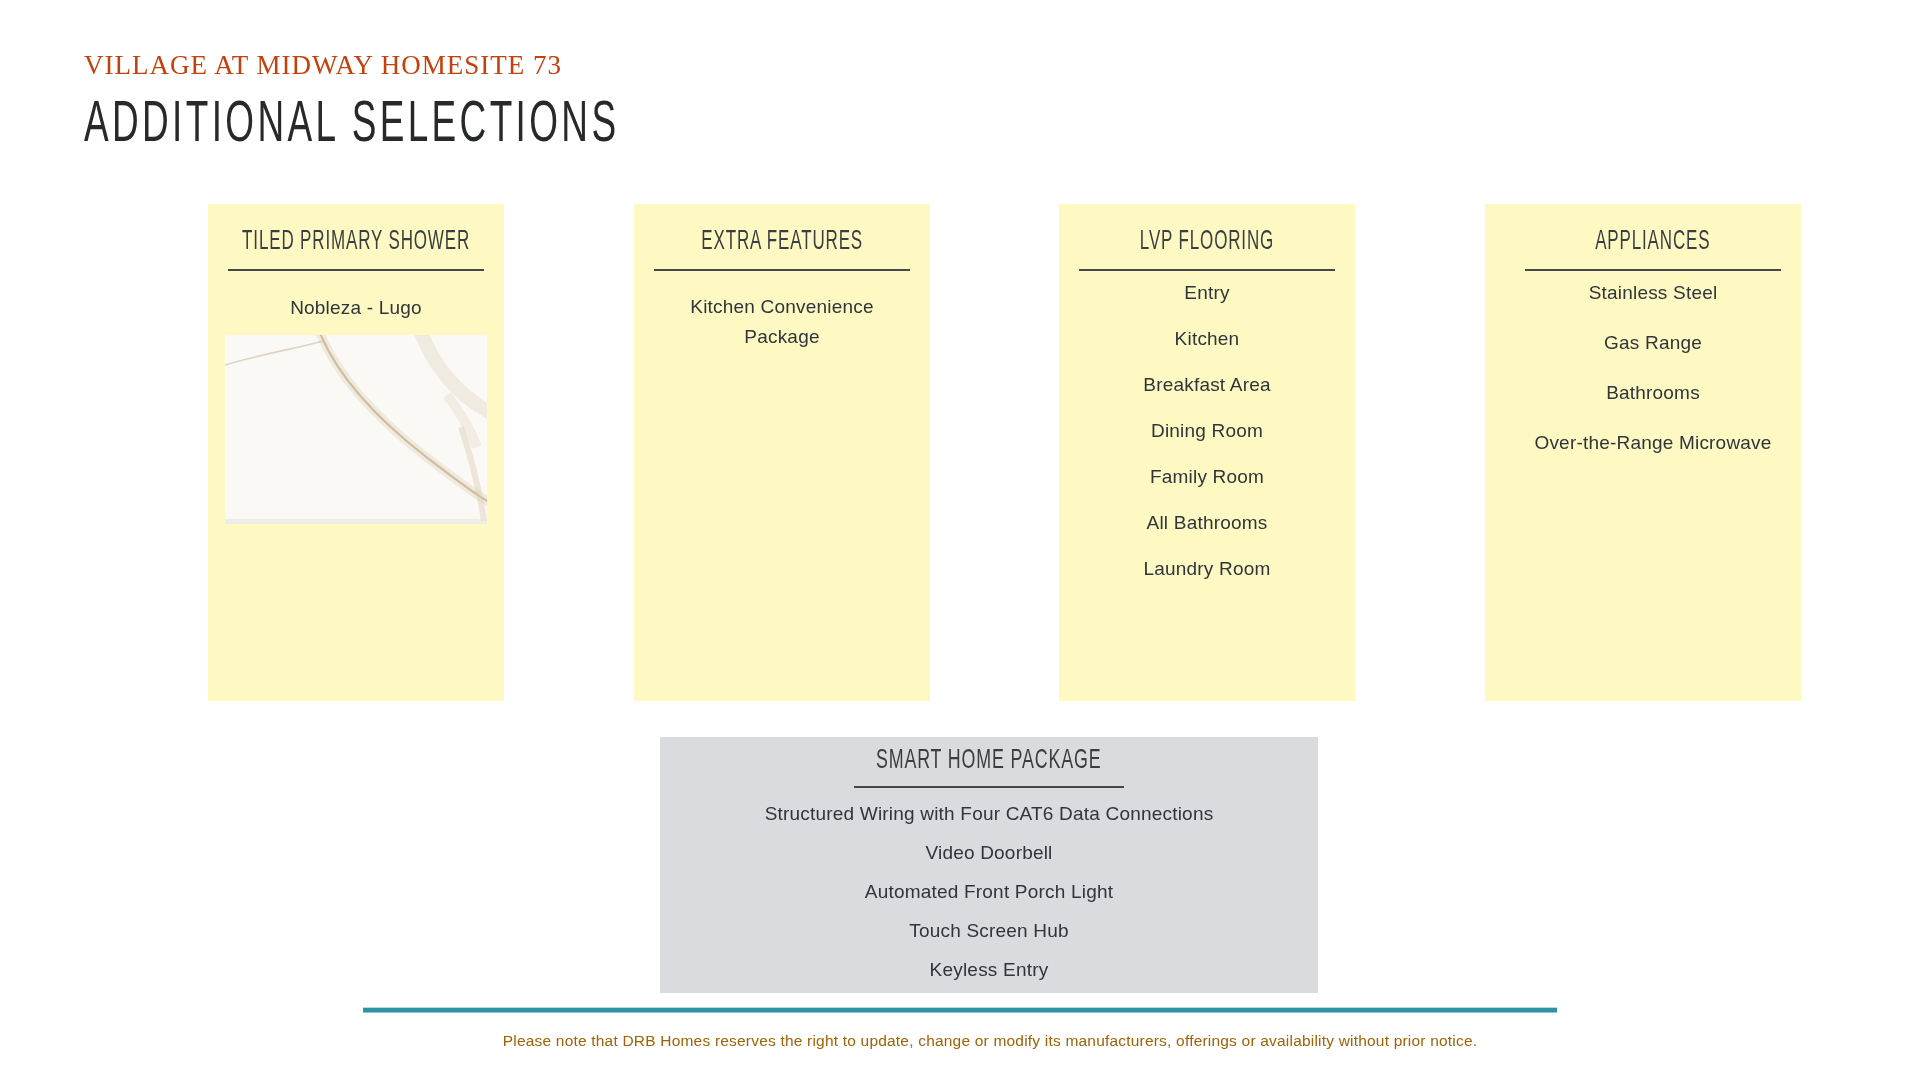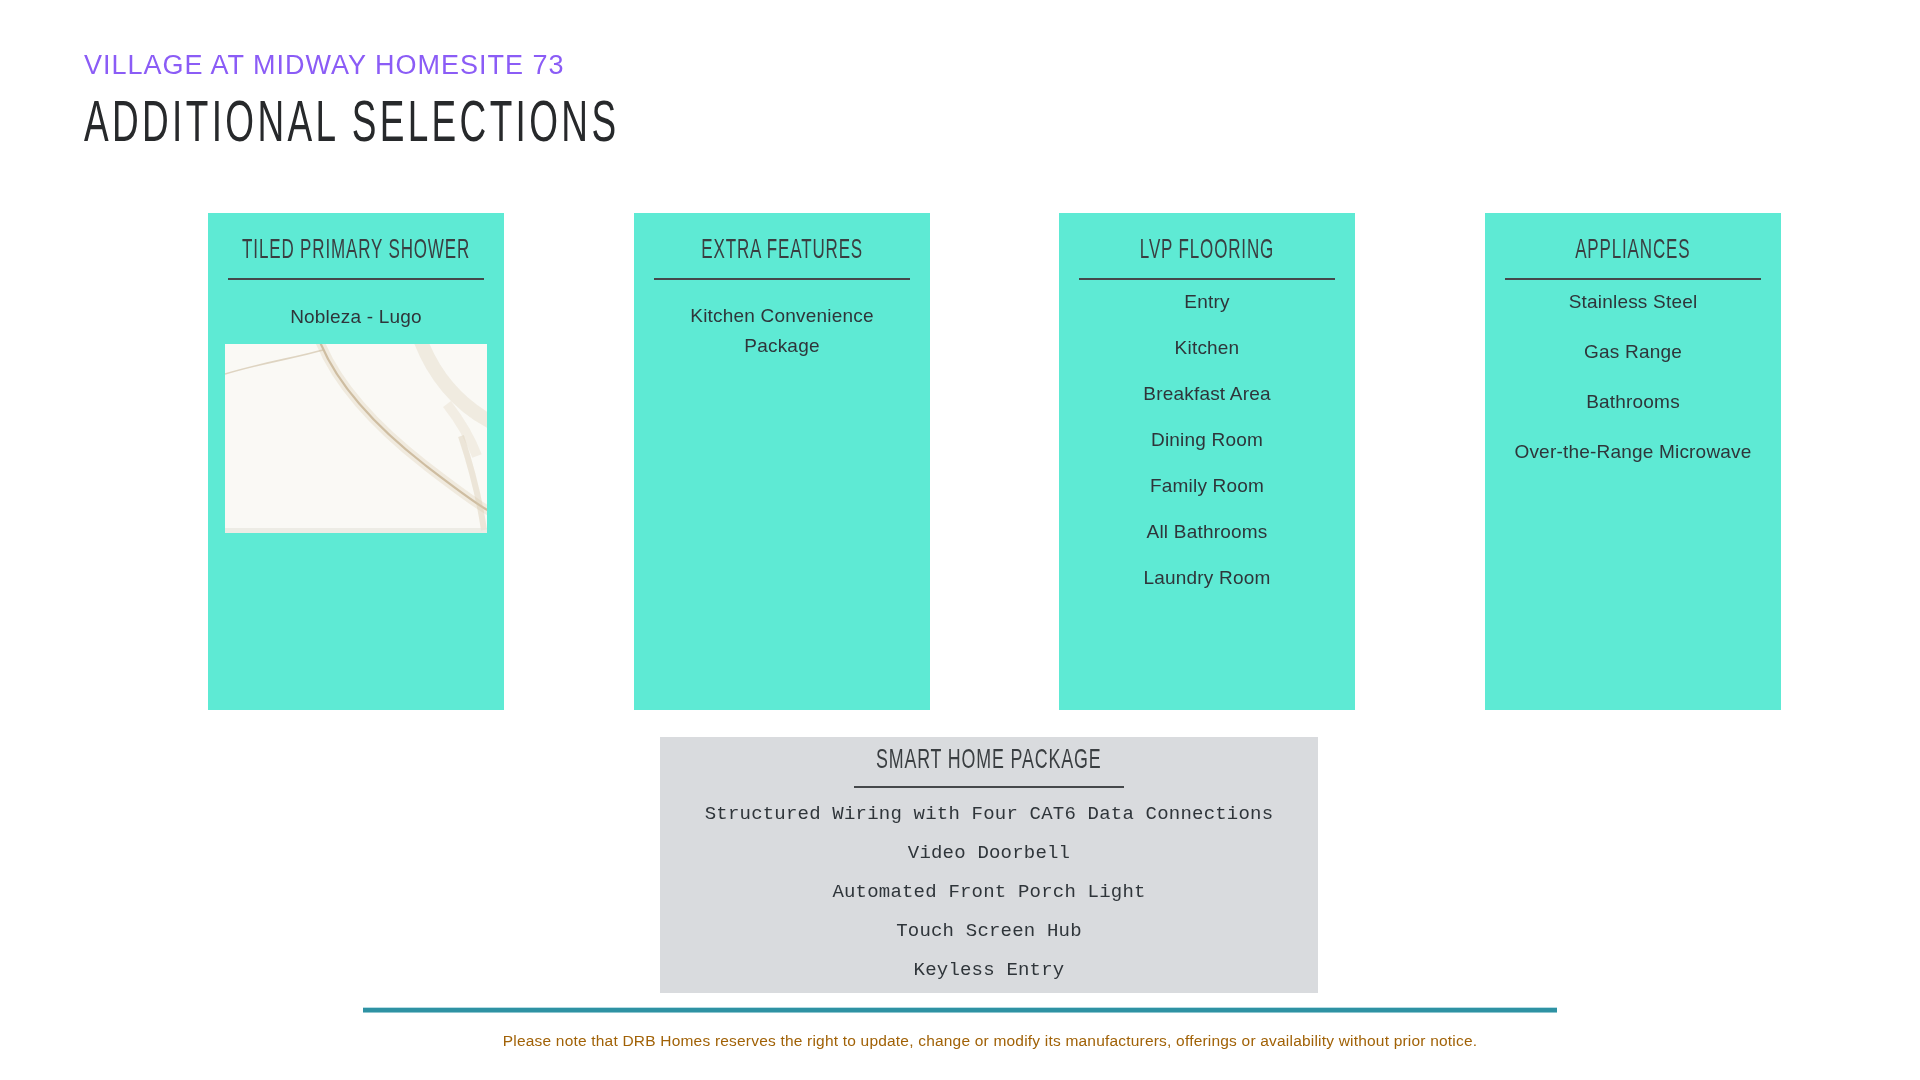--- a/index.html
+++ b/index.html
@@ -1,28 +1,28 @@
 <!DOCTYPE html>
 <html><head>
 <meta charset="utf-8">
 <style>
   html,body{margin:0;padding:0;background:#ffffff;}
   .page{position:relative;width:1920px;height:1080px;background:#ffffff;overflow:hidden;
         font-family:"Liberation Sans",sans-serif;}
 
   
   .subtitle{position:absolute;left:84px;top:50px;font-size:27px;letter-spacing:1px;
-            color:#8b5cf6;white-space:nowrap;}
+            color:#c2410c;white-space:nowrap;font-family:Liberation Serif, serif;}
   .title{position:absolute;left:84px;top:92px;margin:0;font-weight:400;line-height:1;text-align:center;}
   .condensed-xl{display:inline-block;font-size:44px;letter-spacing:4px;color:#27292b;
             transform:scale(0.84,1.32);transform-origin:left top;white-space:nowrap;}
 
   
-  .card{position:absolute;top:213px;width:296px;height:497px;background:#5eead4;}
-  .card-1{left:208px;} .card-2{left:634px;} .card-3{left:1059px;} .card-4{left:1485px;}
+  .card{position:absolute;top:204px;width:296px;height:497px;background:#fef9c3;}
+  .card-1{left:208px;} .card-2{left:634px;} .card-3{left:1059px;} .card-4{left:1485px;padding-left:20px;}
   .card-head{margin:27px 8px 0;text-align:center;line-height:26px;height:26px;}
   .condensed{display:inline-block;font-size:20px;letter-spacing:1px;color:#3a3e41;
             transform:scale(0.85,1.35);transform-origin:center bottom;white-space:nowrap;}
   .rule{height:0;border-top:2px solid #45484b;margin:12px 20px 0;}
 
   .card-list{list-style:none;margin:0;padding:0;text-align:center;
              font-size:19px;color:#2f353a;letter-spacing:0.2px;}
   .card-1 .card-list{margin-top:26px;}
   .card-1 .card-list li{line-height:22px;}
   .card-2 .card-list{margin-top:21px;}
@@ -33,21 +33,21 @@
   .card-4 .card-list li{line-height:22px;margin-bottom:28px;}
 
   .swatch{display:block;margin:16px auto 0;width:262px;height:189px;}
 
   
   .smart{position:absolute;left:660px;top:737px;width:658px;height:256px;background:#d9dbde;}
   .smart .card-head{margin-top:13px;}
   .smart .condensed{font-size:21px;}
   .smart .rule{width:270px;margin:10px auto 0;}
   .smart .card-list{margin-top:15px;}
-  .smart .card-list li{line-height:22px;margin-bottom:17px;font-family:Liberation Mono, monospace;}
+  .smart .card-list li{line-height:22px;margin-bottom:17px;}
 
   
   .accent-line{position:absolute;left:363px;top:1007px;width:1194px;height:6px;
       background:linear-gradient(180deg,#b7dde4 0%,#b7dde4 16%,#2e92a3 17%,#2e92a3 83%,#8fc6cf 84%,#8fc6cf 100%);}
   .disclaimer{position:absolute;left:60px;top:1032px;width:1860px;text-align:center;
       font-size:15.5px;color:#a16207;letter-spacing:0.2px;}
 </style>
 </head>
 <body>
 

